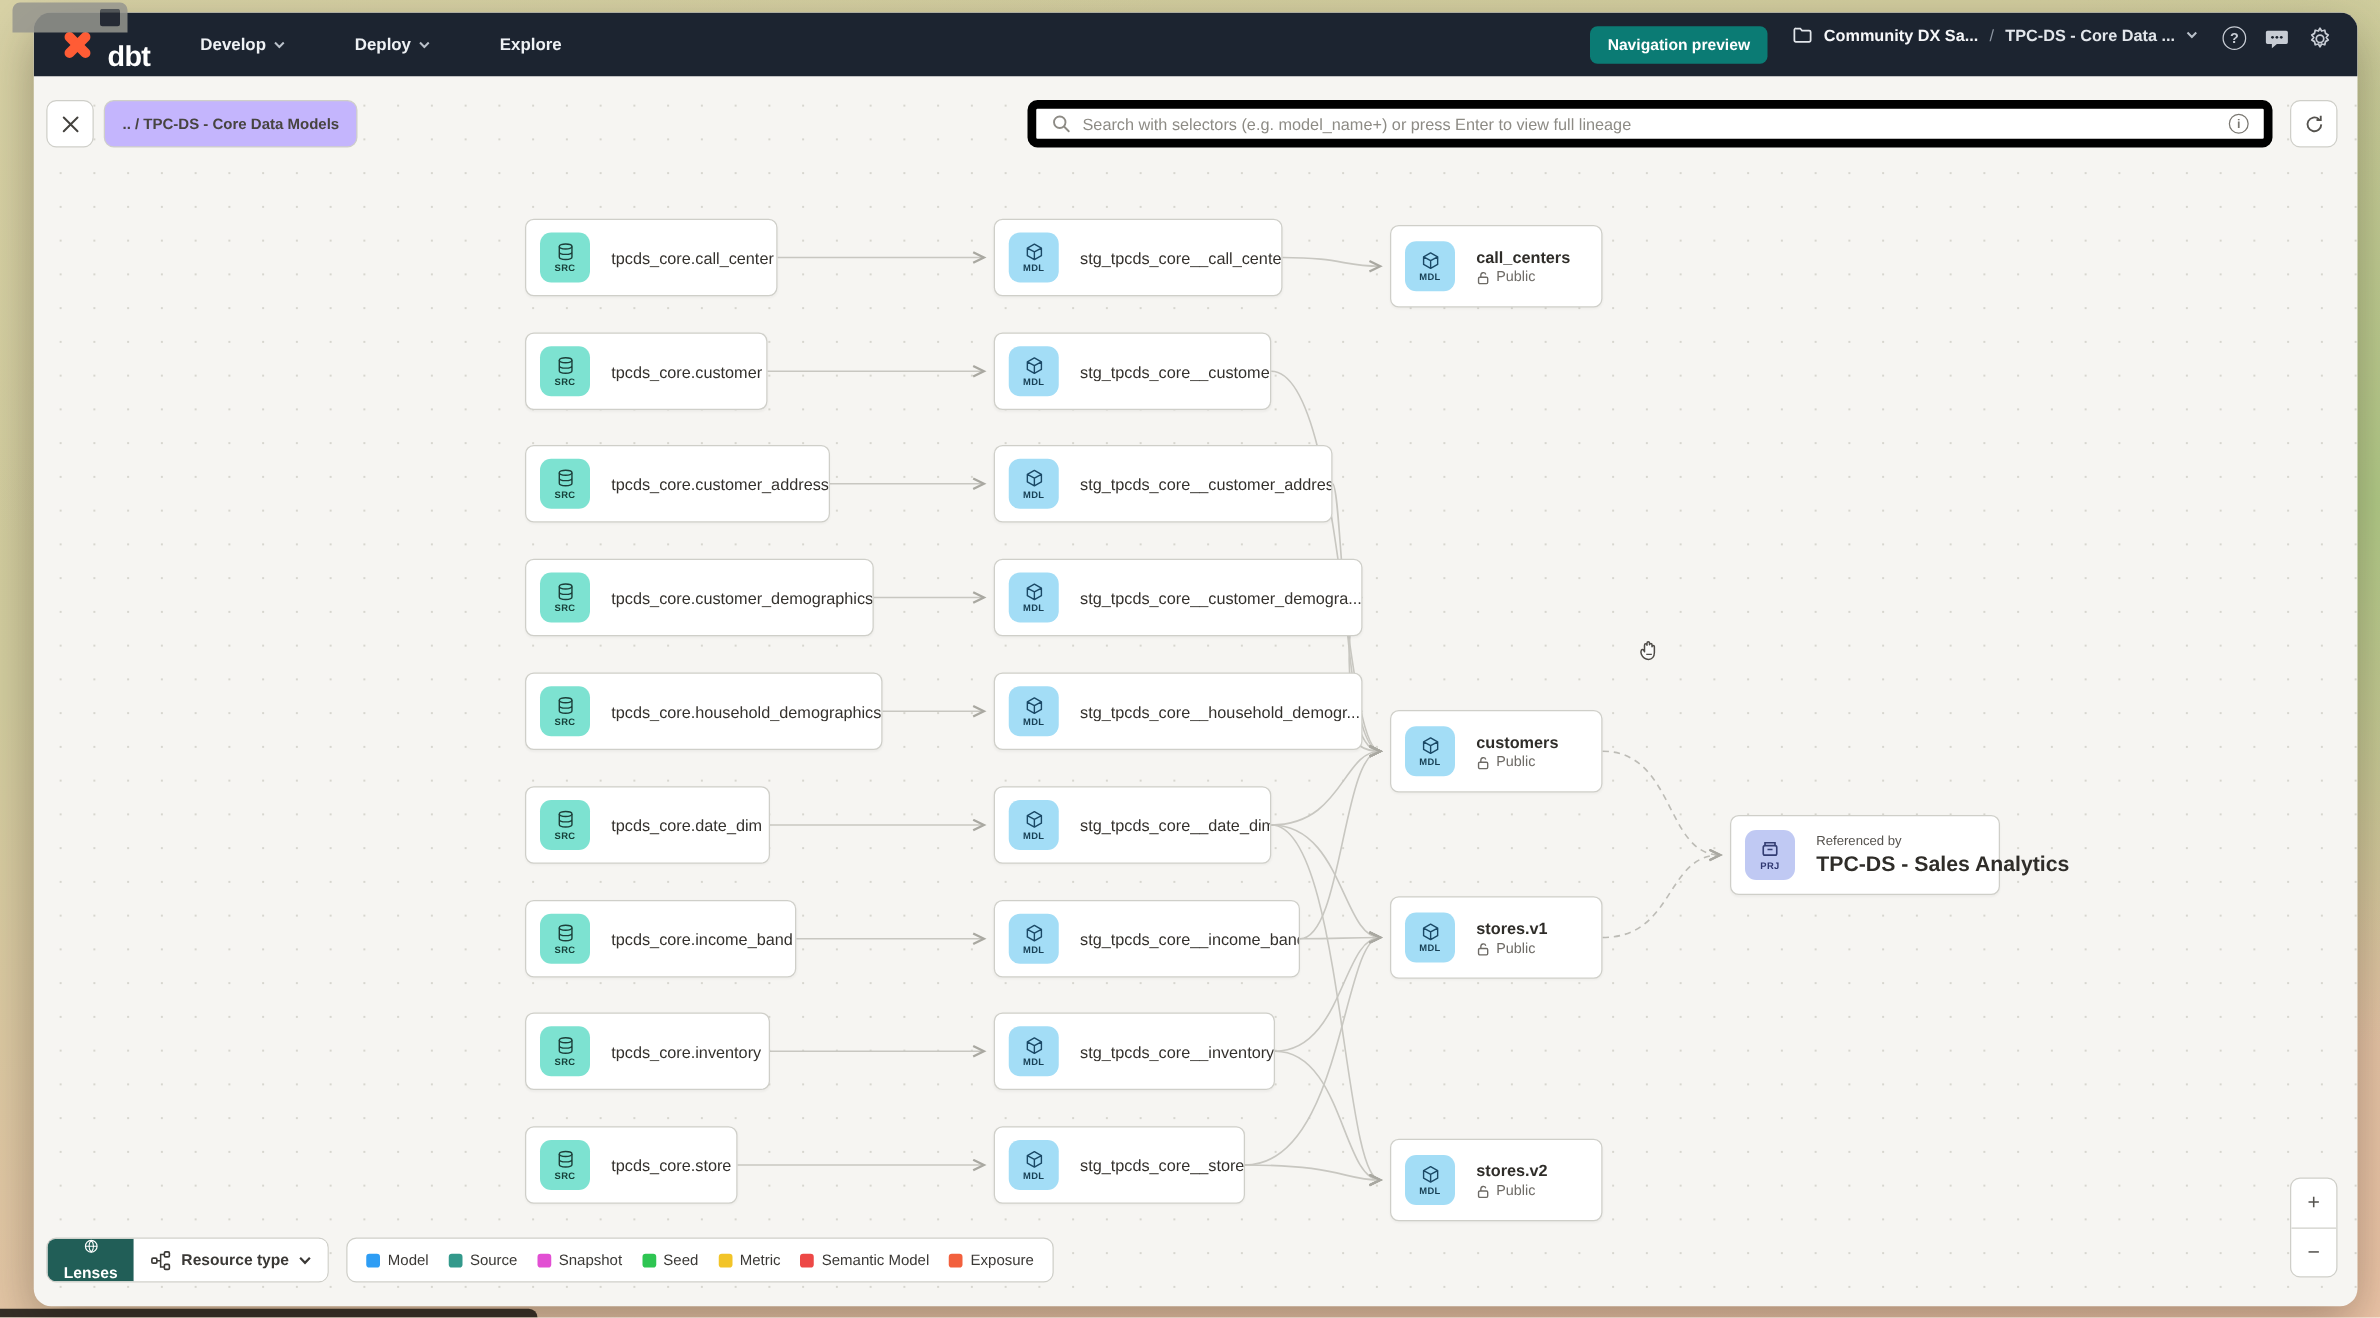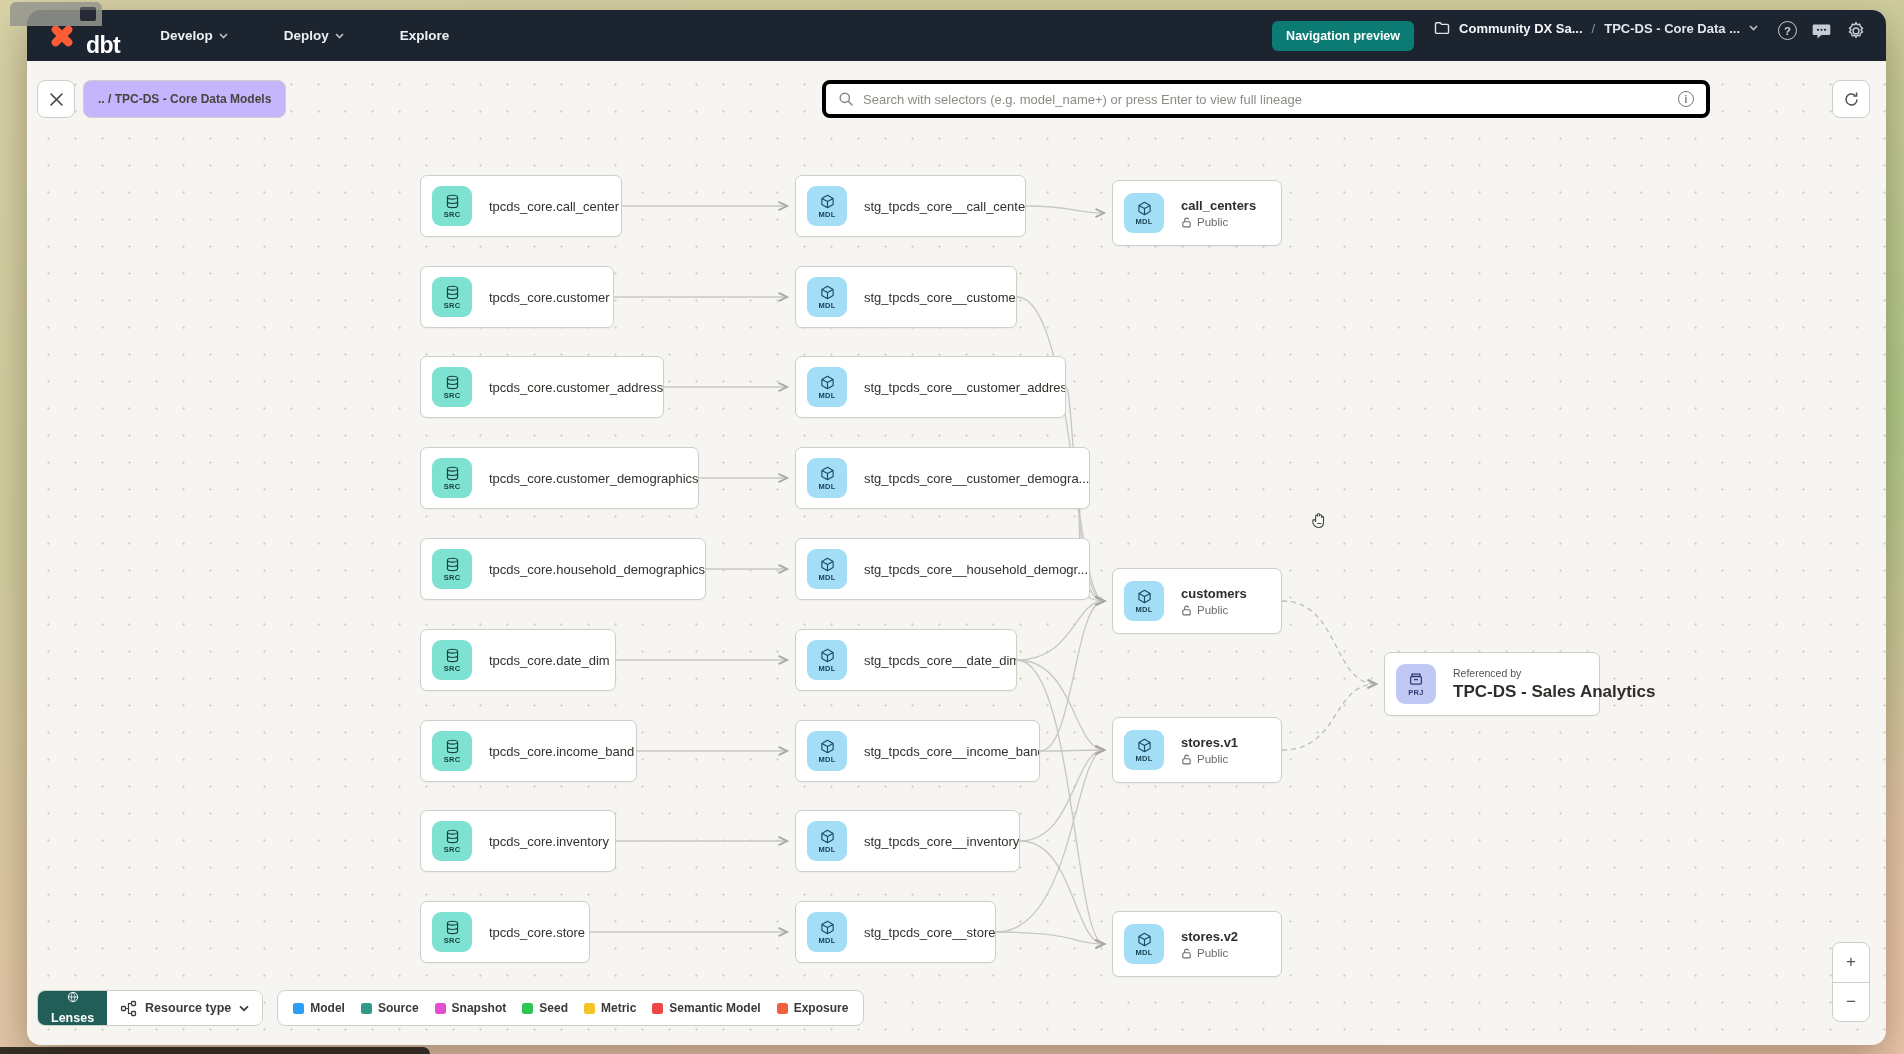--- a/index.html
+++ b/index.html
@@ -45,21 +45,21 @@
     background-image:radial-gradient(#d7d6cf 1.1px, transparent 1.1px);
     background-size:27px 27px; background-position:8px 10px; }
 
   svg.edges { position:absolute; left:0; top:0; width:1859px; height:1035px; z-index:1; }
   .edge { fill:none; stroke:#c8c7c1; stroke-width:1.3; }
   .edge.dashed { stroke:#bdbcb6; stroke-dasharray:5 4; }
 
   
   .close-btn { position:absolute; left:10px; top:70px; width:38px; height:38px; background:#fff; border:1px solid #cfcfc9; border-radius:8px; display:flex; align-items:center; justify-content:center; cursor:pointer; z-index:3; }
   .crumb-chip { position:absolute; left:56px; top:70px; height:38px; background:#c4b5fd; border:1px solid #cfcfc9; border-radius:8px; display:flex; align-items:center; padding:0 14px; font-size:12px; font-weight:bold; color:#474440; z-index:3; cursor:pointer; white-space:nowrap; }
-  .searchbar { position:absolute; left:795px; top:70px; width:888px; height:38px; background:#fff; border:4px solid #000000; border-radius:8px; display:flex; align-items:center; padding:0 12px; gap:9px; z-index:3; }
+  .searchbar { position:absolute; left:795px; top:70px; width:996px; height:38px; background:#fff; border:7px solid #000000; border-radius:8px; display:flex; align-items:center; padding:0 12px; gap:9px; z-index:3; }
   .searchbar input { flex:1; border:none; outline:none; font-size:13px; color:#3a3834; font-family:"Liberation Sans", sans-serif; background:transparent; }
   .searchbar input::placeholder { color:#8d8b85; }
   .circle-i { width:16px; height:16px; border:1.3px solid #7a7872; border-radius:50%; color:#7a7872; font-size:10px; font-weight:bold; display:flex; align-items:center; justify-content:center; }
   .refresh-btn { position:absolute; left:1805px; top:70px; width:38px; height:38px; background:#fff; border:1px solid #cfcfc9; border-radius:8px; display:flex; align-items:center; justify-content:center; cursor:pointer; z-index:3; }
 
   
   .node { position:absolute; background:#fff; border:1px solid #cfcfc9; border-radius:7px; display:flex; align-items:center; padding-left:11px; gap:17px; box-shadow:0 1px 2px rgba(0,0,0,.04); z-index:2; cursor:pointer; }
   .node .name { font-size:13px; color:#34312d; white-space:nowrap; overflow:hidden; }
   .tile { width:40px; height:40px; border-radius:9px; display:flex; flex-direction:column; align-items:center; justify-content:center; gap:1px; flex:none; }
   .tile .tlabel { font-size:7.5px; font-weight:bold; letter-spacing:.3px; }
@@ -72,21 +72,21 @@
   .prjcol { display:flex; flex-direction:column; gap:3px; }
   .prjcol .caption { font-size:10.5px; color:#55524e; }
   .prjcol .pname { font-size:17px; color:#2f2d29; font-weight:bold; white-space:nowrap; }
 
   
   .footer { position:absolute; left:10px; top:980px; height:36px; display:flex; align-items:stretch; gap:14px; z-index:3; }
   .lens-ctl { display:flex; border:1px solid #cfcfc9; border-radius:8px; overflow:hidden; background:#fff; }
   .lens-seg { display:flex; align-items:center; gap:8px; background:#215e57; color:#fff; font-size:12.5px; font-weight:bold; padding:0 13px; cursor:pointer;flex-direction:column; }
   .res-seg { display:flex; align-items:center; gap:8px; color:#3b3936; font-size:12.5px; font-weight:bold; padding:0 13px; cursor:pointer; background:#fff; }
   .legend-box { display:flex; align-items:center; gap:16px; background:#fff; border:1px solid #cfcfc9; border-radius:8px; padding:0 15px; }
-  .legend-item { display:flex; align-items:center; gap:6px; font-size:12px; font-weight:bold; color:#3b3936; }
+  .legend-item { display:flex; align-items:center; gap:6px; font-size:12px; font-weight:normal; color:#3b3936; }
   .legend-item .sw { width:11px; height:11px; border-radius:2.5px; }
 
   .zoomctl { position:absolute; left:1805px; top:932px; width:38px; height:80px; background:#fff; border:1px solid #cfcfc9; border-radius:8px; display:flex; flex-direction:column; z-index:3; overflow:hidden; }
   .zoomctl .zbtn { flex:1; display:flex; align-items:center; justify-content:center; font-size:17px; color:#55534f; cursor:pointer; }
   .zoomctl .zbtn:first-child { border-bottom:1px solid #cfcfc9; }
 
   .hand-cursor { position:absolute; left:1281px; top:500px; z-index:5; }
 </style>
 </head>
 <body>

